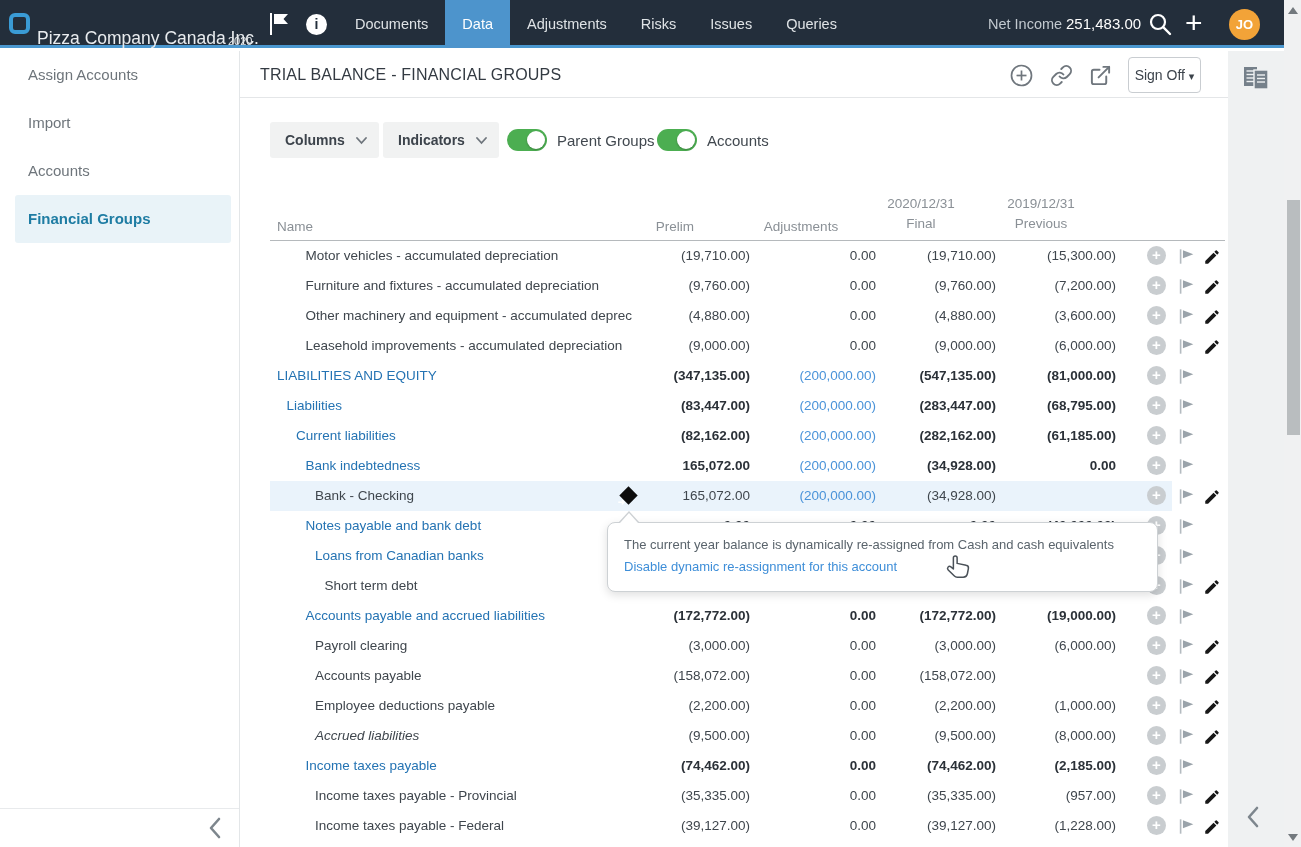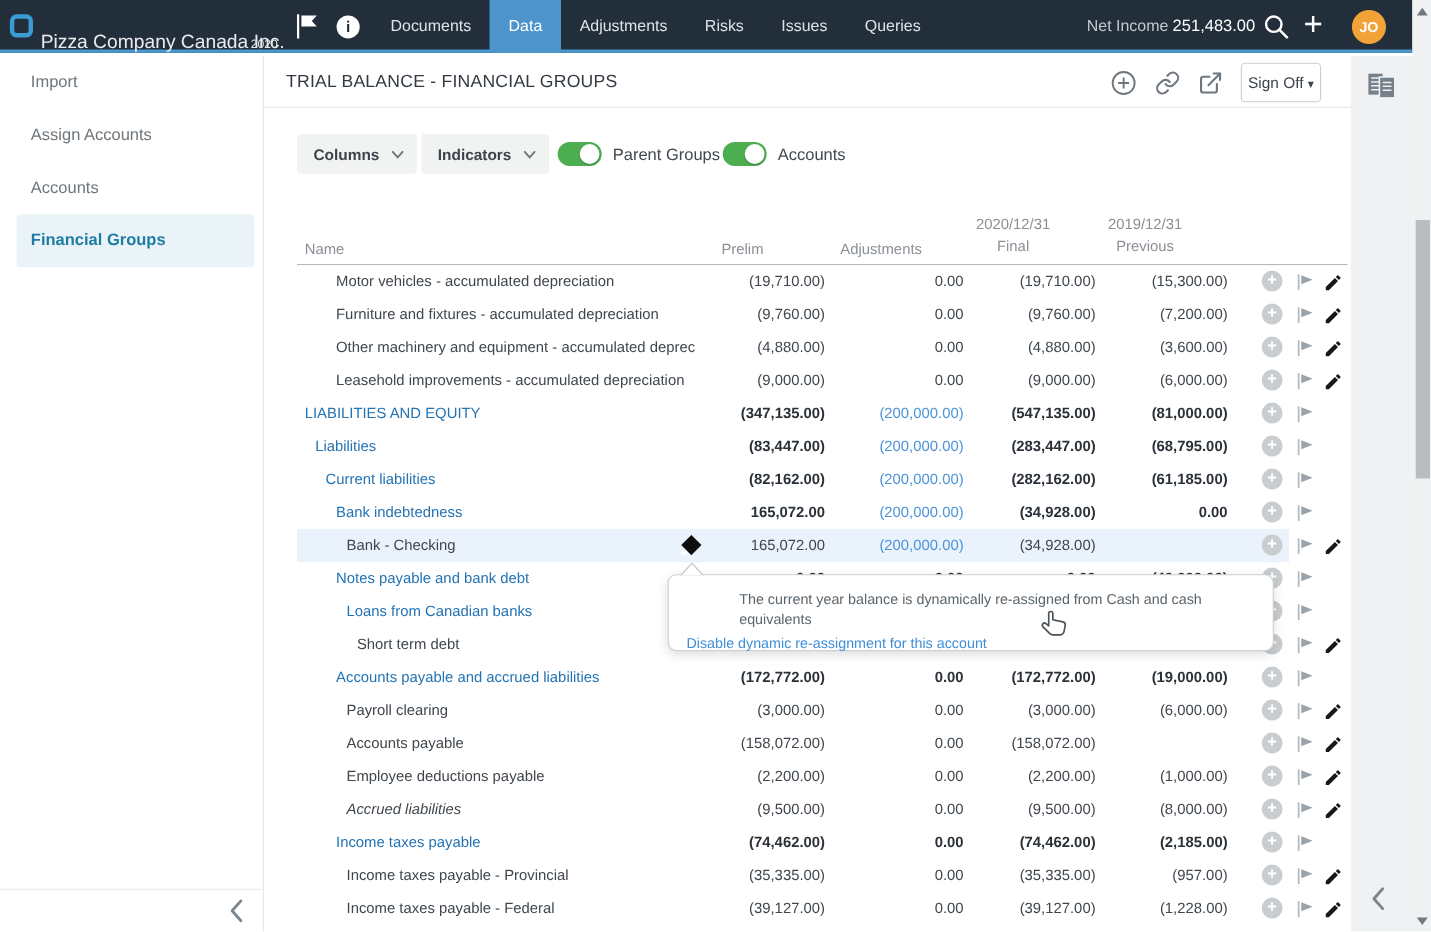--- a/index.html
+++ b/index.html
@@ -80,21 +80,21 @@
   .pluscirc { position:absolute; left:877px; top:5px; width:19px; height:19px; border-radius:50%; background:#c9cdd0; color:#fff; font-size:15px; font-weight:700; text-align:center; line-height:18px; cursor:pointer; }
   .flagic { position:absolute; left:908px; top:6px; cursor:pointer; }
   .penic { position:absolute; left:933px; top:6px; cursor:pointer; }
   .diamond { position:absolute; left:352px; top:8px; width:13px; height:13px; background:#0d0d0d; transform:rotate(45deg); text-align:center; cursor:pointer; }
   .darr { display:inline-block; transform:rotate(-45deg); color:#fff; font-size:9px; line-height:13px; font-weight:700; }
 
   
   .tooltip { position:absolute; left:367px; top:471px; width:551px; height:70px; background:#fff; border:1px solid #cdd1d4; border-radius:8px; box-shadow:0 3px 10px rgba(0,0,0,.13); z-index:30; padding:13px 16px 0 16px; }
   .tt-arrow-b { position:absolute; top:-12px; left:10px; width:0; height:0; border-left:11px solid transparent; border-right:11px solid transparent; border-bottom:12px solid #cdd1d4; }
   .tt-arrow-w { position:absolute; top:-10px; left:12px; width:0; height:0; border-left:9px solid transparent; border-right:9px solid transparent; border-bottom:10px solid #fff; }
-  .tt-msg { font-size:13px; color:#5a646c; line-height:18px;margin-left:48px; }
+  .tt-msg { font-size:13px; color:#5a646c; line-height:18px; }
   .tt-link { font-size:13px; color:#3e8ed8; line-height:20px; margin-top:3px; cursor:pointer; }
   .cursor-hand { position:absolute; left:704px; top:501px; z-index:40; }
 </style>
 </head>
 <body>
 
 <div class="app">
 
   <div class="navbar">
     <div class="logo"></div>
@@ -122,22 +122,22 @@
           <circle cx="11" cy="11" r="7" fill="none" stroke="#fff" stroke-width="2.2"></circle>
           <line x1="16.2" y1="16.2" x2="23" y2="23" stroke="#fff" stroke-width="2.4" stroke-linecap="round"></line>
         </svg>
     </div>
     <div class="nav-plus">+</div>
     <div class="avatar">JO</div>
   </div>
 
   <div class="sidebar">
     <div id="side-items">
+        <div class="side-item">Assign Accounts</div>
         <div class="side-item">Import</div>
-        <div class="side-item">Assign Accounts</div>
         <div class="side-item">Accounts</div>
         <div class="side-item active">Financial Groups</div>
       </div>
     <div class="side-bottom">
       <div class="side-collapse">
         <svg width="22" height="26" viewBox="0 0 22 26">
             <polyline points="14,4 6,13 14,22" fill="none" stroke="#7d868d" stroke-width="2.6" stroke-linecap="round" stroke-linejoin="round"></polyline>
           </svg>
       </div>
     </div>

